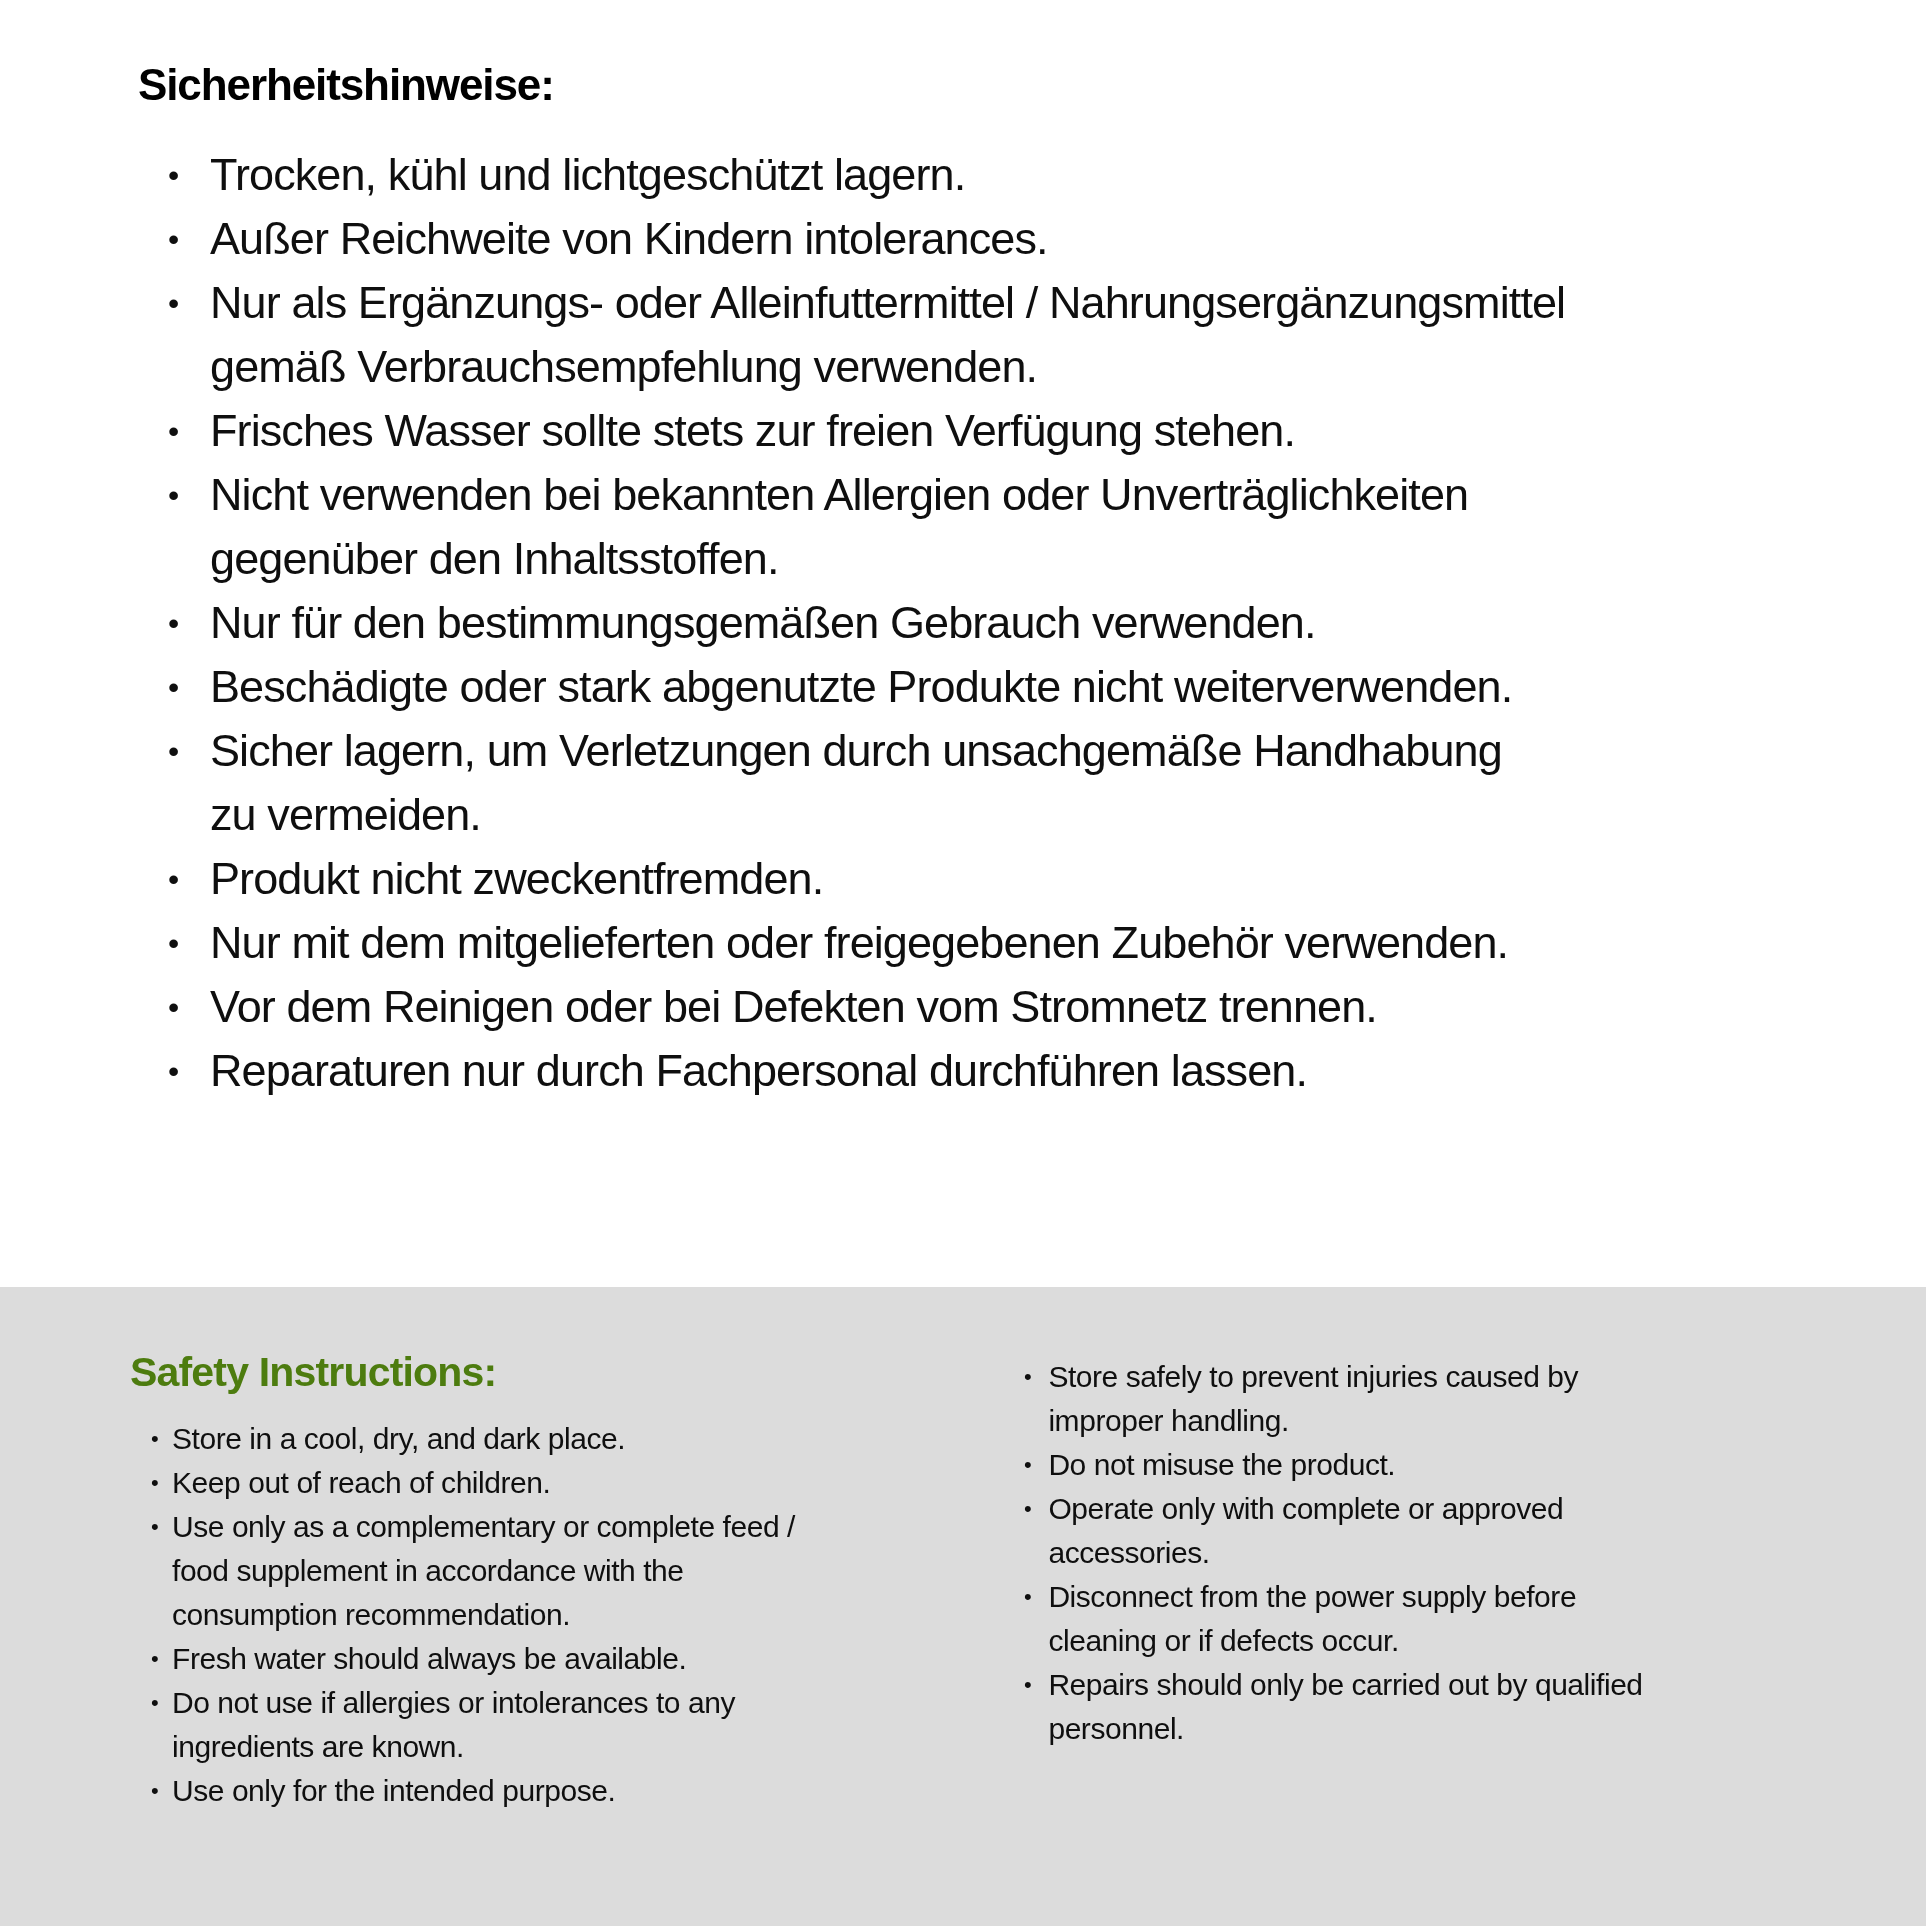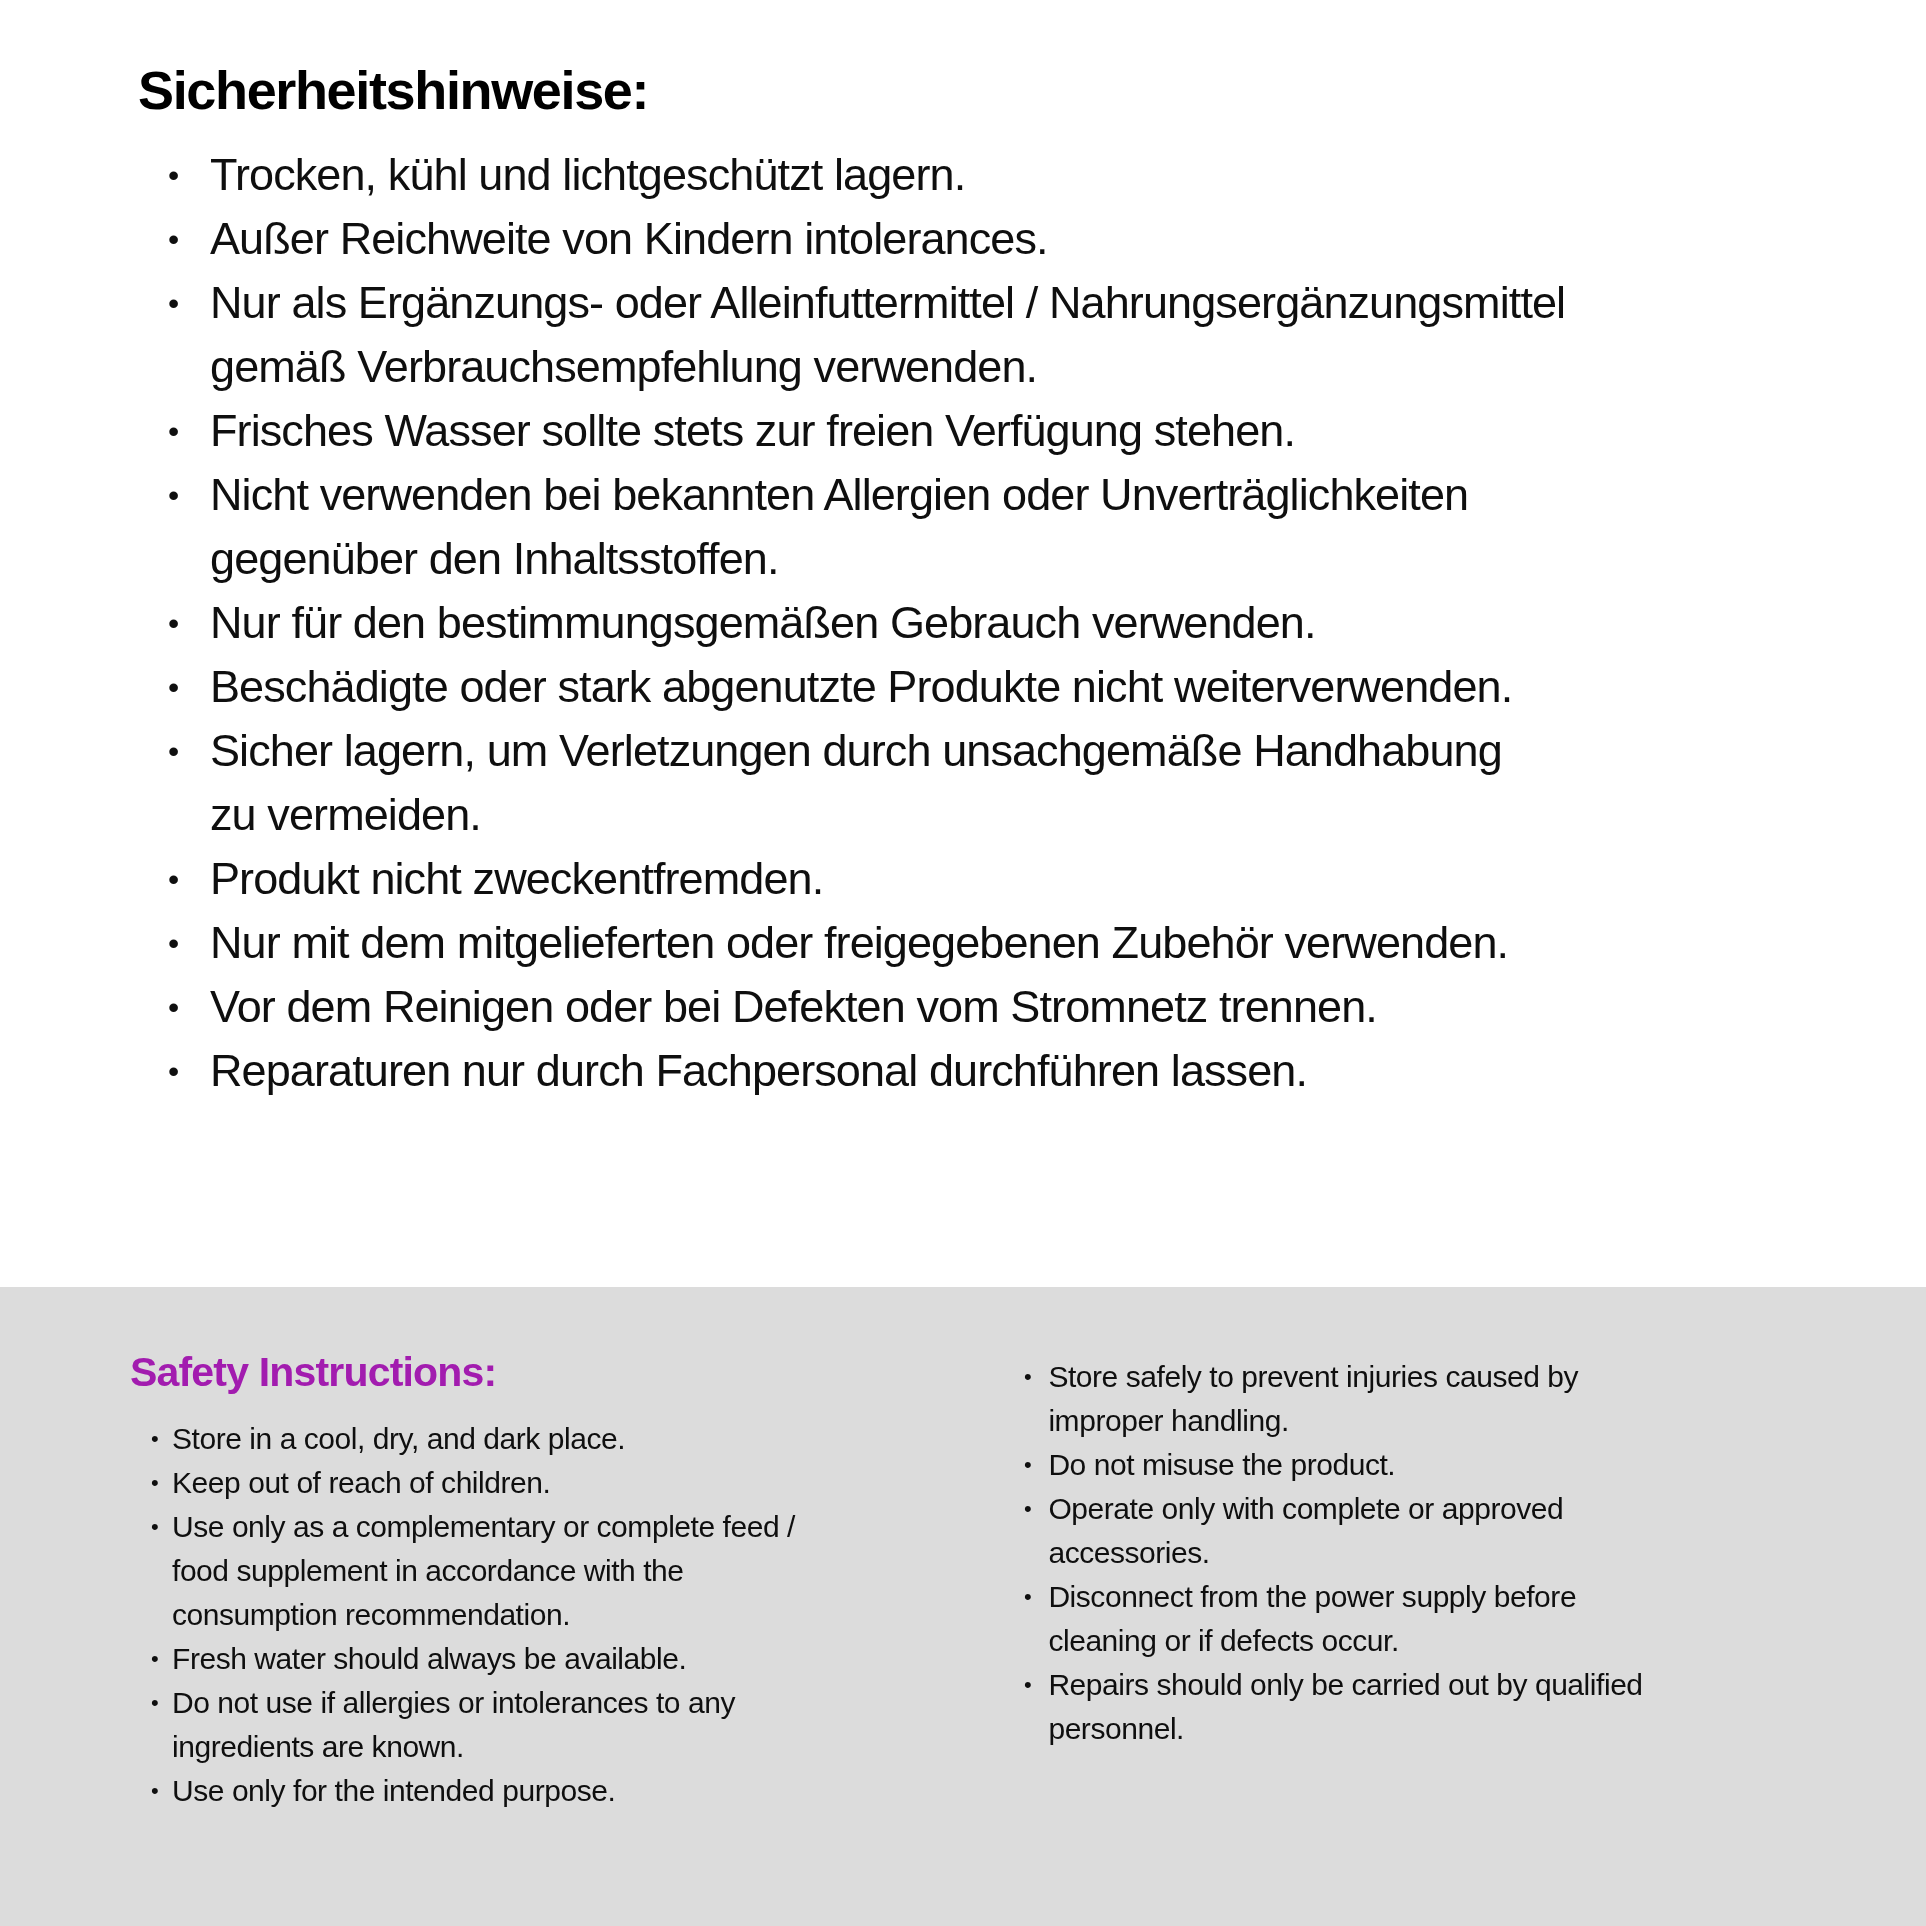--- a/index.html
+++ b/index.html
@@ -11,21 +11,21 @@
     overflow: hidden;
     font-family: "Liberation Sans", sans-serif;
     color: #0f0f0f;
   }
   
   .de-heading {
     position: absolute;
     left: 138px;
     top: 63px;
     margin: 0;
-    font-size: 54px;
+    font-size: 44px;
     font-weight: 700;
     letter-spacing: -0.025em;
     line-height: 1;
     color: #000000;
     white-space: pre;
   }
   ul.de-list {
     position: absolute;
     left: 168px;
     top: 143px;
@@ -60,21 +60,21 @@
   }
   .en-heading {
     position: absolute;
     left: 130px;
     top: 1350px;
     margin: 0;
     font-size: 41px;
     font-weight: 700;
     letter-spacing: -0.02em;
     line-height: 44px;
-    color: #a21caf;
+    color: #4d7c0f;
     white-space: pre;
   }
   ul.en-list {
     position: absolute;
     margin: 0;
     padding: 0;
     list-style: none;
   }
   ul.en-list li {
     position: relative;

